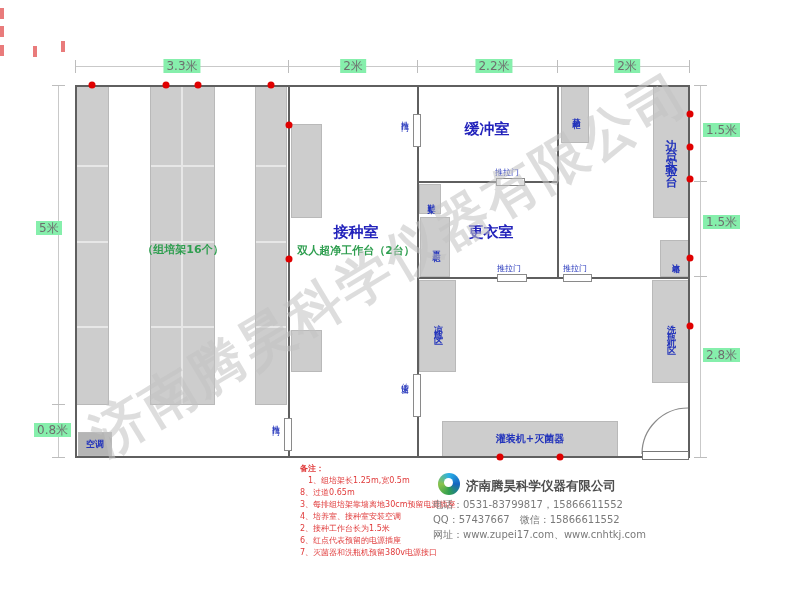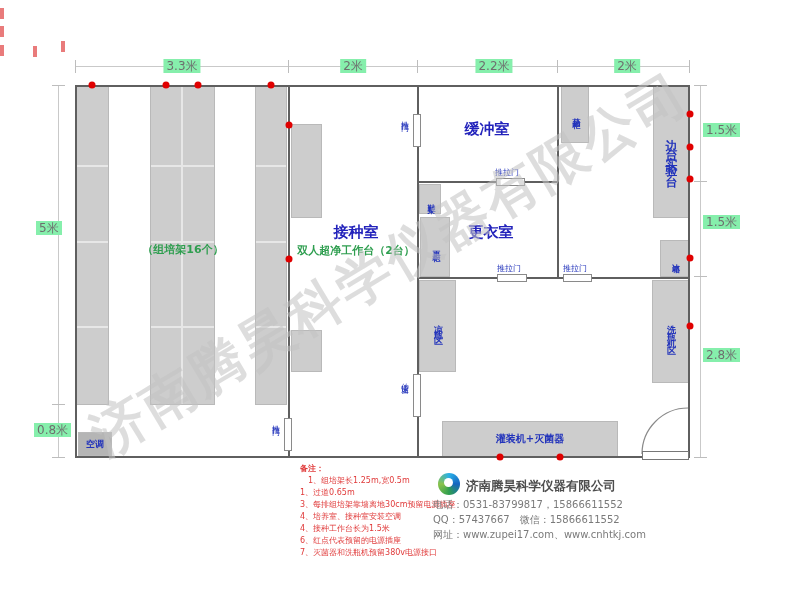--- a/index.html
+++ b/index.html
@@ -177,24 +177,24 @@
   <div class="dot" style="left:690px;top:114px;"></div>
   <div class="dot" style="left:690px;top:147px;"></div>
   <div class="dot" style="left:690px;top:179px;"></div>
   <div class="dot" style="left:690px;top:258px;"></div>
   <div class="dot" style="left:690px;top:326px;"></div>
   <div class="dot" style="left:500px;top:457px;"></div>
   <div class="dot" style="left:560px;top:457px;"></div>
 
   <div class="note" style="left:300px;top:464px;font-weight:bold;">备注：</div>
   <div class="note" style="left:300px;top:476px;margin-left:8px;">1、组培架长1.25m,宽0.5m</div>
-  <div class="note" style="left:300px;top:488px;">1、过道0.65m</div>
+  <div class="note" style="left:300px;top:488px;">8、过道0.65m</div>
   <div class="note" style="left:300px;top:500px;">3、每排组培架靠墙离地30cm预留电源插座</div>
   <div class="note" style="left:300px;top:512px;">4、培养室、接种室安装空调</div>
-  <div class="note" style="left:300px;top:524px;">4、接种工作台长为1.5米</div>
+  <div class="note" style="left:300px;top:524px;">2、接种工作台长为1.5米</div>
   <div class="note" style="left:300px;top:536px;">6、红点代表预留的电源插座</div>
   <div class="note" style="left:300px;top:548px;">7、灭菌器和洗瓶机预留380v电源接口</div>
 
   <div id="logo" style="left:438px;top:473px;">
       <div class="hole"></div>
     </div>
   <div id="company-name" style="left:466px;top:478px;">济南腾昊科学仪器有限公司</div>
   <div class="cinfo" style="left:433px;top:498px;">电话：0531-83799817，15866611552</div>
   <div class="cinfo" style="left:433px;top:513px;">QQ：57437667　微信：15866611552</div>
   <div class="cinfo" style="left:433px;top:528px;">网址：www.zupei17.com、www.cnhtkj.com</div>

